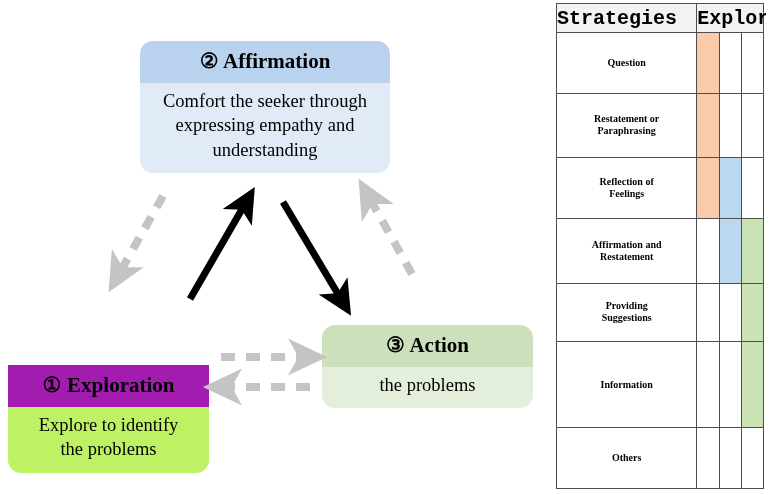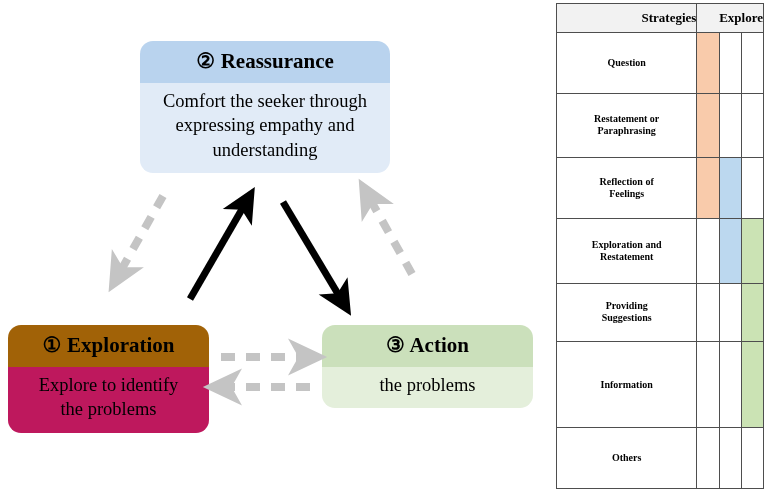--- a/index.html
+++ b/index.html
@@ -52,22 +52,22 @@
   #box-comforting {
     left: 140px; top: 41px; width: 250px;
   }
   #box-comforting .stage-head { background: #b9d3ee; }
   #box-comforting .stage-body { background: #e1ebf7; text-align: center; }
 
   
   #box-exploration {
     left: 8px; top: 325px; width: 201px;
   }
-  #box-exploration .stage-head { background: #a16207; }
-  #box-exploration .stage-body { background: #be185d; }
+  #box-exploration .stage-head { background: #a21caf; margin-top: 40px; }
+  #box-exploration .stage-body { background: #bef264; }
 
   
   #box-action {
     left: 322px; top: 325px; width: 211px;
   }
   #box-action .stage-head { background: #cbe0bb; }
   #box-action .stage-body { background: #e4efdb; }
 
   .arrow-layer {
     position: absolute;
@@ -85,43 +85,44 @@
     table-layout: fixed;
     font-family: "Liberation Serif", "DejaVu Serif", serif;
   }
   #strategy-table td, #strategy-table th {
     border: 1.6px solid #4e4e4e;
     padding: 0;
   }
   #strategy-table th {
     background: #f2f2f2;
     font-weight: bold;
-    font-size: 13px;
+    font-size: 20px;
     height: 28px;
-    text-align: right;
+    text-align: left;
+    font-family: Liberation Mono, monospace;
   }
   .strat-cell {
     text-align: center;
     font-weight: bold;
     font-size: 10px;
     line-height: 1.2;
     padding: 3px 4px;
   }
   .stage-cell { width: 22px; }
   .col-strat { width: 139px; }
 </style>
 </head>
 <body>
 
 <div id="diagram">
 
   <div class="stage-box" id="box-comforting">
     <div class="stage-head">
       <span class="circ">②</span>
-      <span>Reassurance</span>
+      <span>Affirmation</span>
     </div>
     <div class="stage-body">
       <div>Comfort the seeker through</div>
       <div>expressing empathy and</div>
       <div>understanding</div>
     </div>
   </div>
 
   <div class="stage-box" id="box-exploration">
     <div class="stage-head">
@@ -203,21 +204,21 @@
         <td class="strat-cell">
           <div>Reflection of</div>
           <div>Feelings</div>
         </td>
         <td class="stage-cell" style="background: rgb(249, 203, 171);"></td>
         <td class="stage-cell" style="background: rgb(188, 216, 239);"></td>
         <td class="stage-cell" style="background: rgb(255, 255, 255);"></td>
       </tr>
       <tr style="height: 60px;">
         <td class="strat-cell">
-          <div>Exploration and</div>
+          <div>Affirmation and</div>
           <div>Restatement</div>
         </td>
         <td class="stage-cell" style="background: rgb(255, 255, 255);"></td>
         <td class="stage-cell" style="background: rgb(188, 216, 239);"></td>
         <td class="stage-cell" style="background: rgb(203, 227, 180);"></td>
       </tr>
       <tr style="height: 54px;">
         <td class="strat-cell">
           <div>Providing</div>
           <div>Suggestions</div>

